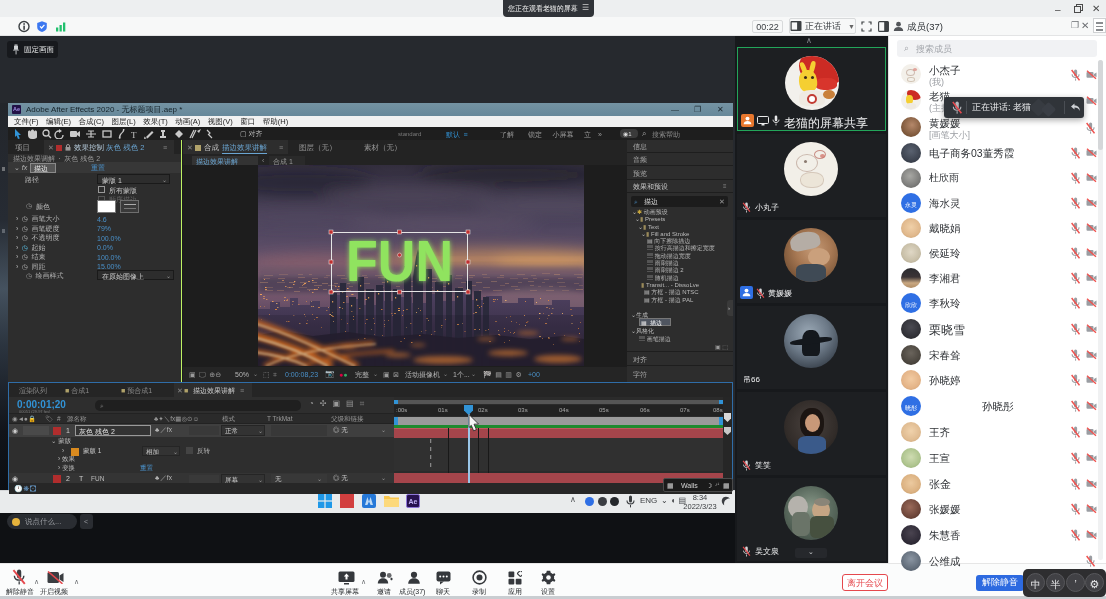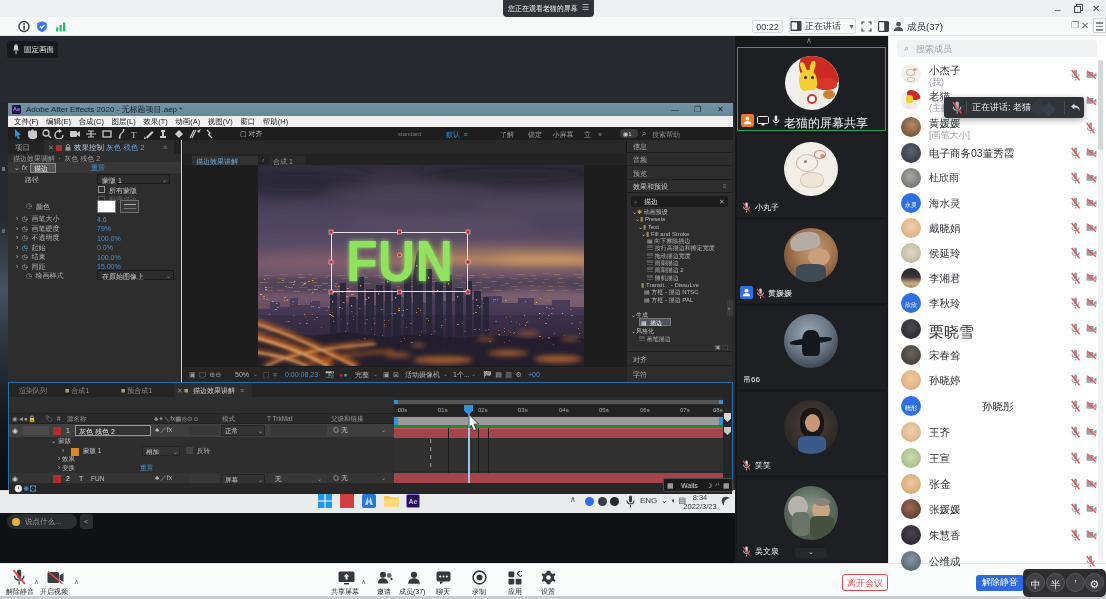--- a/index.html
+++ b/index.html
@@ -226,20 +226,31 @@
   <div class="a tx" style="left:8px;top:122.5px;font-size:7px;color:#b5b5b5">› ◷ 间距</div>
       <span class="a tx" style="left:89px;top:123px;font-size:7px;color:#4a90c8">15.00%</span>
   <div class="a tx" style="left:18px;top:132px;font-size:7px;color:#999">◷ <span style="color:#b5b5b5">绘画样式</span></div>
   <div class="a" style="left:89px;top:129.5px;width:77px;height:10px;background:#2d2d2d;border:1px solid #1a1a1a">
         <span class="a tx" style="left:4px;top:2px;font-size:7px;color:#ccc">在原始图像上</span>
         <span class="a tx" style="left:68px;top:2px;font-size:6px;color:#999">⌄</span>
       </div>
  </div>
 
  <div class="a" style="left:174px;top:37px;width:445px;height:242px;background:#282828;border-left:1px solid #1b1b1b;border-right:1px solid #1b1b1b">
+  <div class="a" style="left:0;top:0;width:445px;height:14px;background:#232323">
+   <div class="a" style="left:0;top:0;width:105px;height:14px;background:#2d2d2d">
+    <span class="a tx" style="left:4px;top:4px;font-size:7px;color:#888">✕</span>
+    <div class="a" style="left:12px;top:4.5px;width:6px;height:6px;background:#b0a26a"></div>
+    <span class="a tx" style="left:21px;top:4px;font-size:7.5px;color:#c0c0c0">合成</span>
+    <span class="a tx" style="left:39px;top:4px;font-size:7.5px;color:#6aa5d2;border-bottom:1px solid #6aa5d2;padding-bottom:1px">描边效果讲解</span>
+    <span class="a tx" style="left:96px;top:4px;font-size:7px;color:#888">≡</span>
+   </div>
+   <span class="a tx" style="left:116px;top:4px;font-size:7.5px;color:#9a9a9a">图层（无）</span>
+   <span class="a tx" style="left:181px;top:4px;font-size:7.5px;color:#9a9a9a">素材（无）</span>
+  </div>
   <div class="a" style="left:0;top:14px;width:445px;height:13px;background:#232323">
    <div class="a" style="left:9px;top:1.5px;width:66px;height:11px;background:#333">
           <span class="a tx" style="left:4px;top:2px;font-size:7px;color:#6aa5d2">描边效果讲解</span>
         </div>
    <span class="a tx" style="left:79px;top:3px;font-size:7px;color:#888">‹</span>
    <div class="a" style="left:86px;top:1.5px;width:36px;height:11px;background:#2a2a2a">
           <span class="a tx" style="left:4px;top:2px;font-size:7px;color:#999">合成 1</span>
         </div>
   </div>
   <div class="a" style="left:0;top:25px;width:445px;height:202px;background:#1d1d1d"></div>
@@ -765,20 +776,28 @@
    <span class="a tx" style="left:56px;top:4px;font-size:7px;color:#8a8a8a"><span style="color:#b0a26a">■</span> 合成1</span>
    <span class="a tx" style="left:112px;top:4px;font-size:7px;color:#8a8a8a"><span style="color:#b0a26a">■</span> 预合成1</span>
    <div class="a" style="left:165px;top:0;width:78px;height:14px;background:#2e2e2e">
     <span class="a tx" style="left:3px;top:4px;font-size:7px;color:#888">✕</span>
           <span class="a tx" style="left:10px;top:4px;font-size:7px;color:#b0a26a">■</span>
     <span class="a tx" style="left:19px;top:4px;font-size:7px;color:#d0d0d0">描边效果讲解</span>
           <span class="a tx" style="left:66px;top:4px;font-size:7px;color:#888">≡</span>
    </div>
   </div>
 
+  <div class="a" style="left:0;top:14px;width:723px;height:16px;background:#2e2e2e">
+   <span class="a tx" style="left:8px;top:3px;font-size:10px;font-weight:bold;color:#3193d6">0:00:01;20</span>
+   <span class="a tx" style="left:10px;top:13px;font-size:4px;color:#777">00051 (29.97 fps)</span>
+   <div class="a" style="left:86px;top:3px;width:206px;height:11px;background:#1f1f1f;border-radius:5px">
+          <span class="a tx" style="left:5px;top:2px;font-size:7px;color:#888">⌕</span>
+        </div>
+   <span class="a tx" style="left:300px;top:3px;font-size:8px;color:#9a9a9a;letter-spacing:6px">◔︎✣︎▣︎▤︎⌗</span>
+  </div>
 
   <div class="a" style="left:0;top:30px;width:385px;height:11px;background:#2a2a2a;border-top:1px solid #222;border-bottom:1px solid #222">
    <span class="a tx" style="left:3px;top:2px;font-size:6.5px;color:#999">◉◄●🔒</span>
    <span class="a tx" style="left:36px;top:2px;font-size:6.5px;color:#999">🏷</span>
         <span class="a tx" style="left:48px;top:2px;font-size:6.5px;color:#999">#</span>
    <span class="a tx" style="left:58px;top:2px;font-size:6.5px;color:#999">源名称</span>
    <span class="a tx" style="left:145px;top:2px;font-size:6.5px;color:#999">♣✦＼fx▦◎⊙☺</span>
    <span class="a tx" style="left:213px;top:2px;font-size:6.5px;color:#999">模式</span>
    <span class="a tx" style="left:258px;top:2px;font-size:6.5px;color:#999">T TrkMat</span>
    <span class="a tx" style="left:322px;top:2px;font-size:6.5px;color:#999">父级和链接</span>
@@ -1105,21 +1124,21 @@
   </svg>
 <div class="a" style="left:901px;top:293px;width:20px;height:20px;border-radius:50%;background:#2f6fe4;text-align:center"><span class="tx" style="font-size:6px;color:#fff;line-height:20px">欣欣</span></div>
 <span class="a tx" style="left:929px;top:298px;font-size:10.5px;color:#2f3236">李秋玲</span>
 <svg class="a" style="left:1071px;top:297px" width="9" height="12" viewBox="0 0 9 12.5">
     <use href="#micm"></use>
   </svg>
 <svg class="a" style="left:1086px;top:298px" width="11" height="10" viewBox="0 0 11 10">
     <use href="#camm"></use>
   </svg>
 <div class="a" style="left:901px;top:319px;width:20px;height:20px;border-radius:50%;background:radial-gradient(circle at 50% 40%,#4a4a52 0%,#303036 65%,#222228 100%)"></div>
-<span class="a tx" style="left:929px;top:324px;font-size:15px;color:#2f3236">栗晓雪</span>
+<span class="a tx" style="left:929px;top:324px;font-size:12px;color:#2f3236">栗晓雪</span>
 <svg class="a" style="left:1071px;top:323px" width="9" height="12" viewBox="0 0 9 12.5">
     <use href="#micm"></use>
   </svg>
 <svg class="a" style="left:1086px;top:324px" width="11" height="10" viewBox="0 0 11 10">
     <use href="#camm"></use>
   </svg>
 <div class="a" style="left:901px;top:345px;width:20px;height:20px;border-radius:50%;background:radial-gradient(circle at 50% 40%,#6a645c 0%,#4a453e 65%,#332f2a 100%)"></div>
 <span class="a tx" style="left:929px;top:350px;font-size:10.5px;color:#2f3236">宋春耸</span>
 <svg class="a" style="left:1071px;top:349px" width="9" height="12" viewBox="0 0 9 12.5">
     <use href="#micm"></use>

